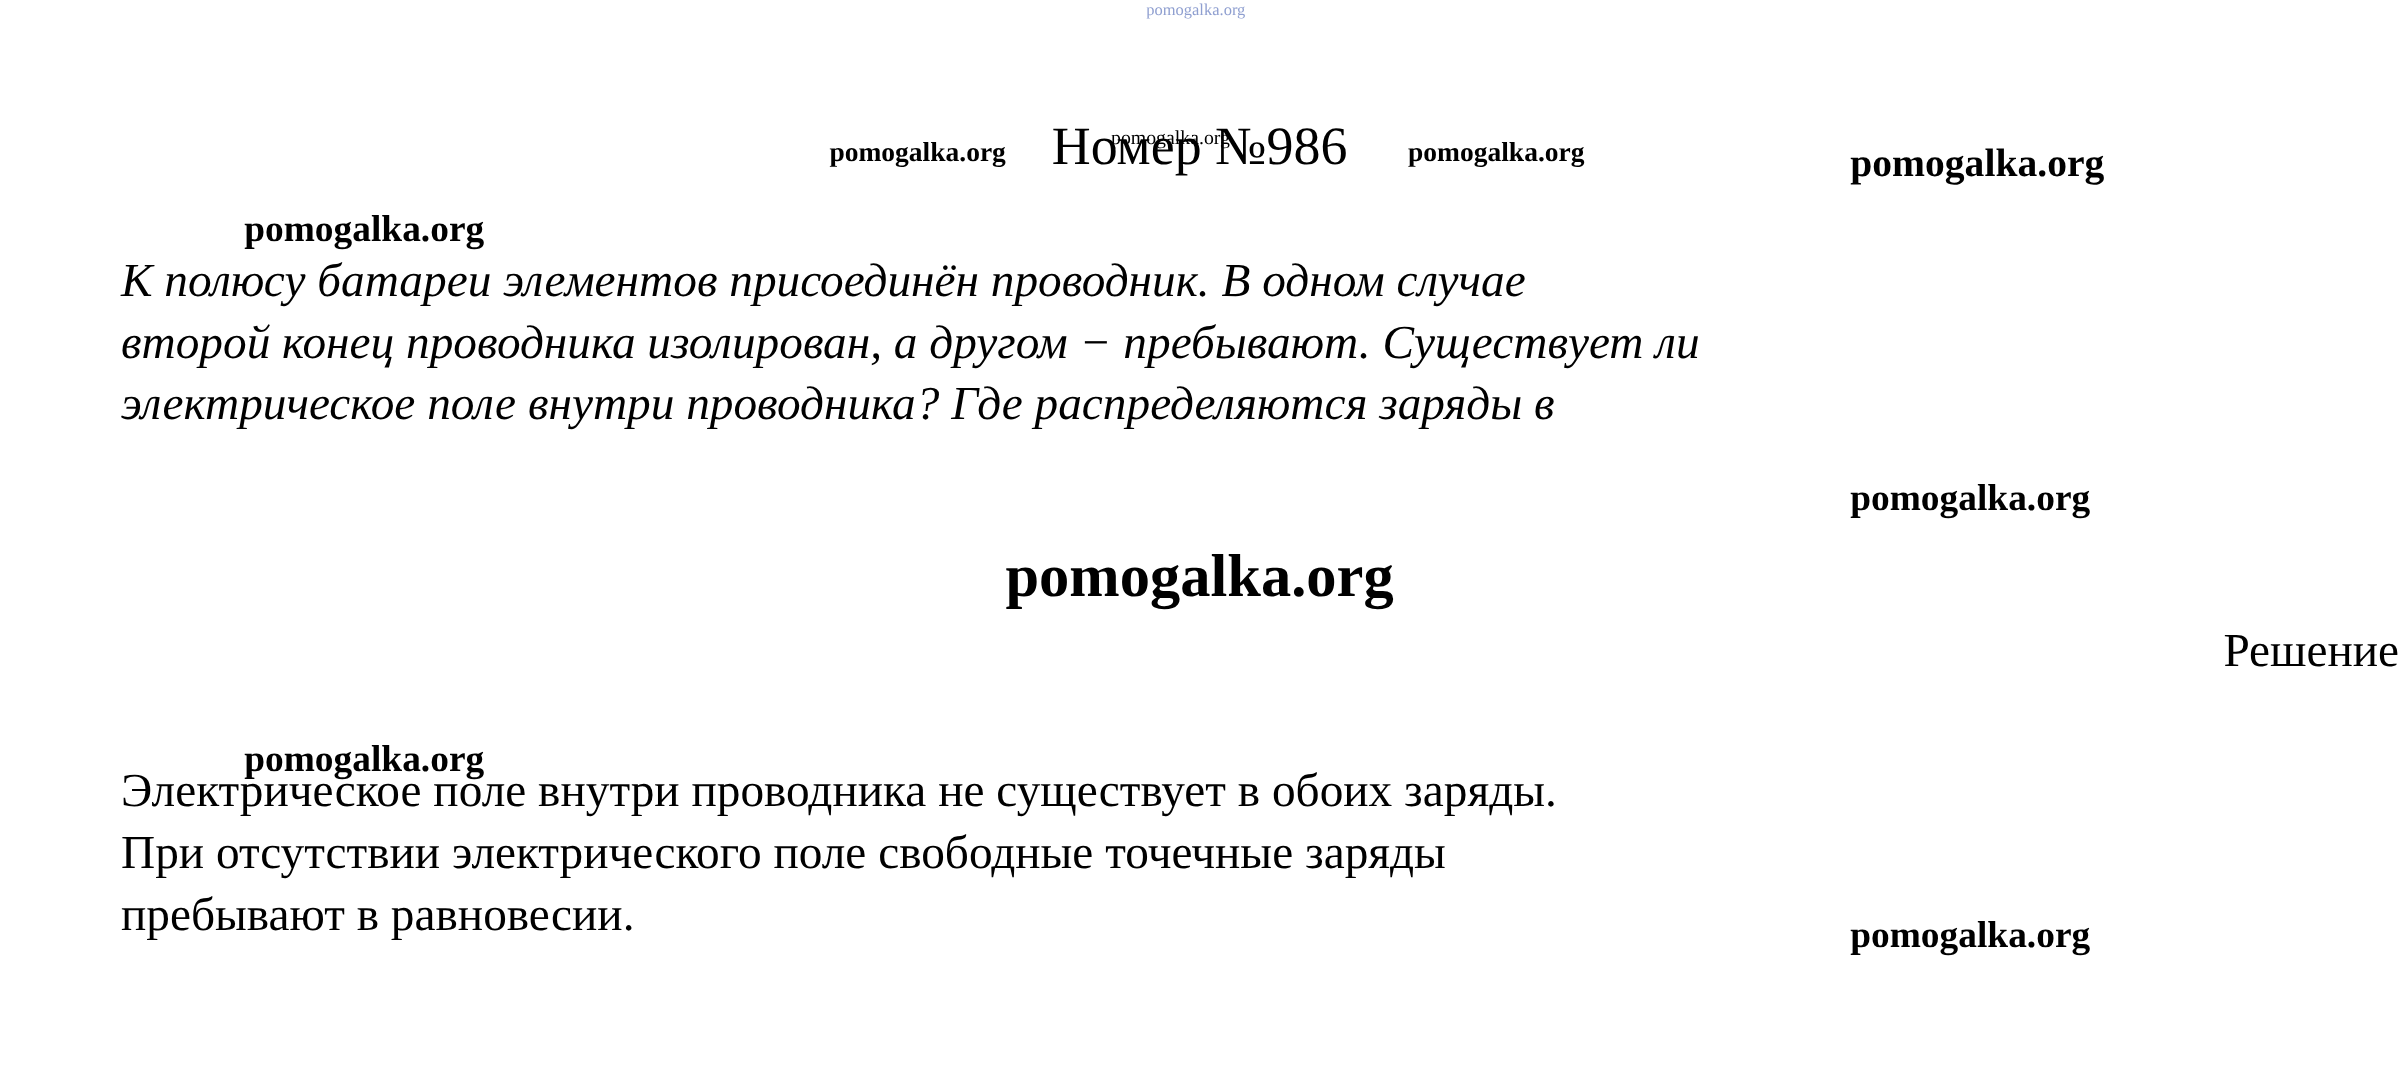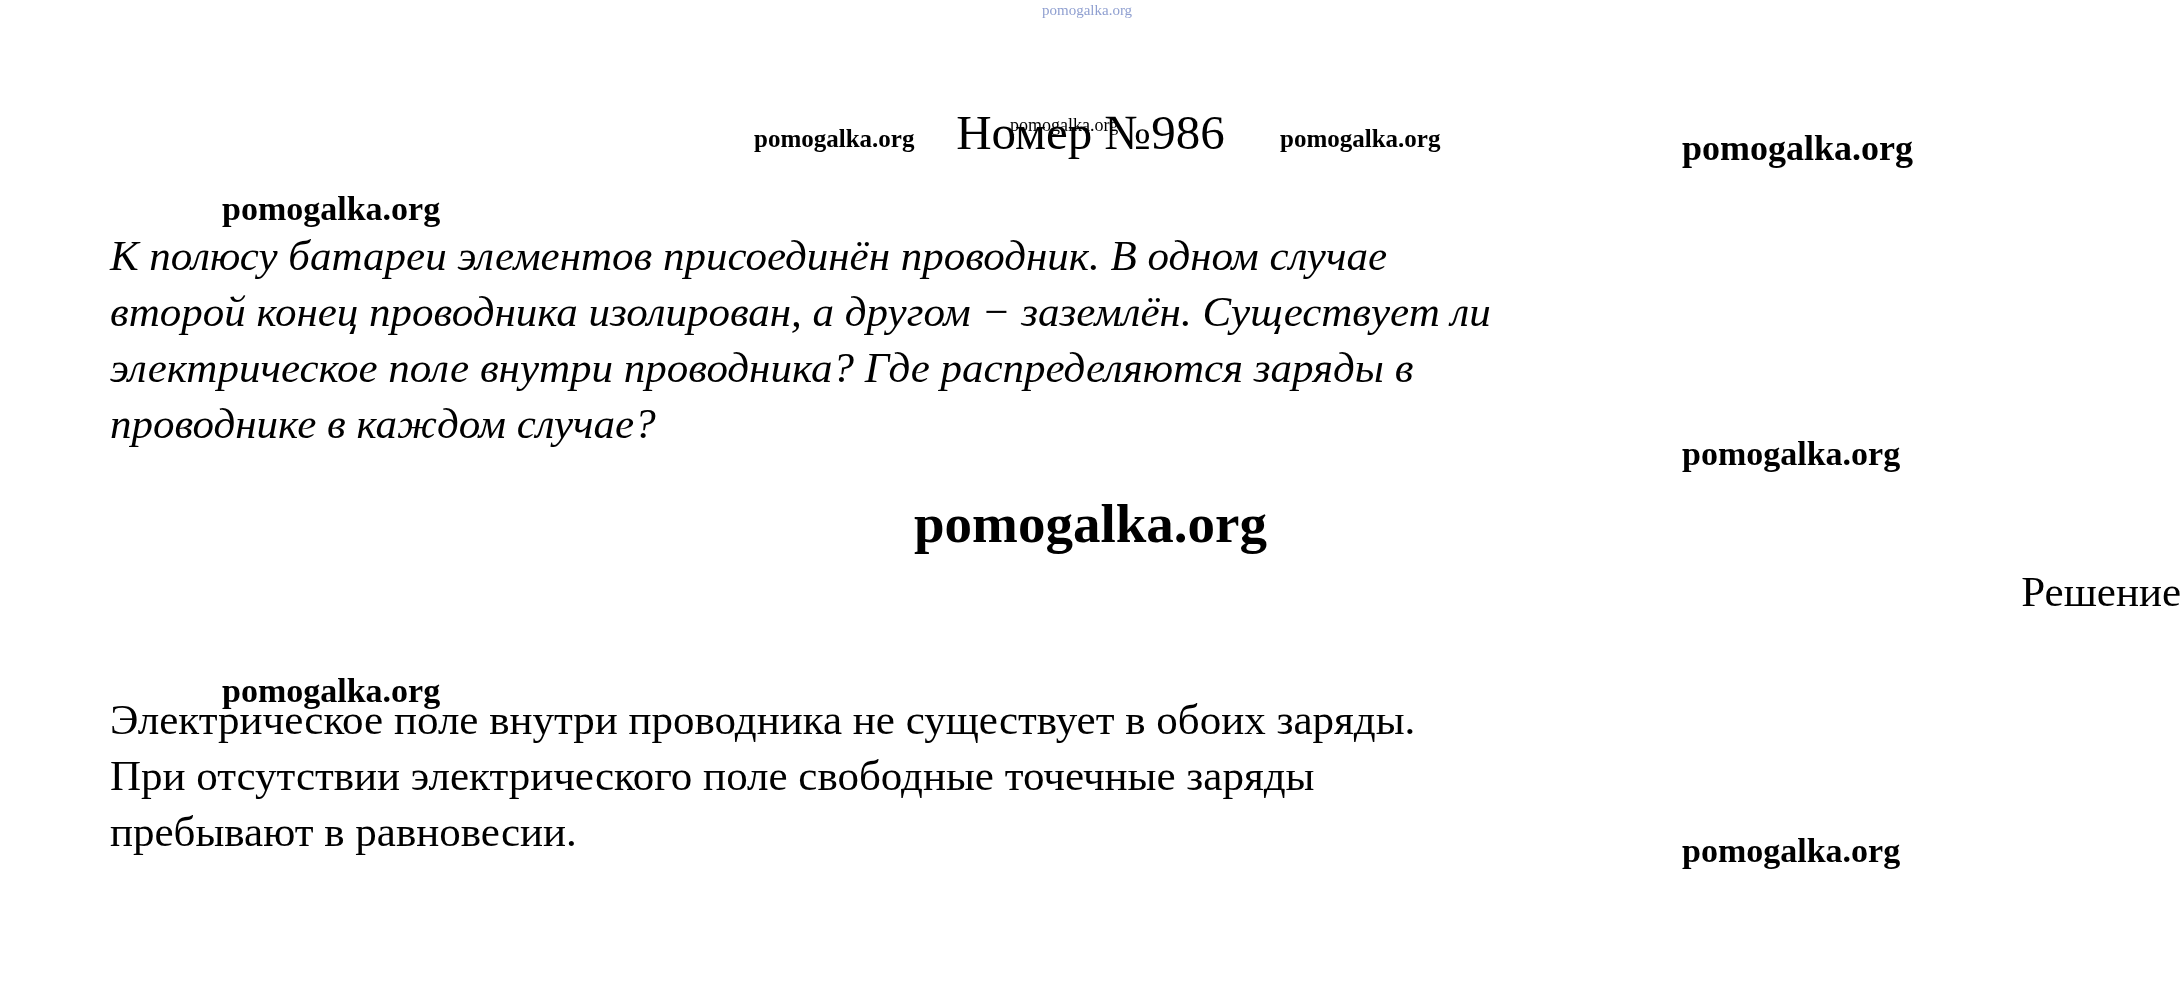--- a/index.html
+++ b/index.html
@@ -104,23 +104,22 @@
     <span class="wm wm-bold" style="left:222px;  top:190px; font-size:34px;">pomogalka.org</span>
     <span class="wm wm-bold" style="left:1682px; top:435px; font-size:34px;">pomogalka.org</span>
     <span class="wm wm-bold" style="left:222px;  top:672px; font-size:34px;">pomogalka.org</span>
     <span class="wm wm-bold" style="left:1682px; top:832px; font-size:34px;">pomogalka.org</span>
   </div>
 
   <div class="title">Номер №986</div>
 
   <div class="task-text">
     <p>К полюсу батареи элементов присоединён проводник. В одном случае</p>
-    <p>второй конец проводника изолирован, а другом − заземлён. Существует ли</p>
+    <p>второй конец проводника изолирован, а другом − пребывают. Существует ли</p>
     <p>электрическое поле внутри проводника? Где распределяются заряды в</p>
-    <p>проводнике в каждом случае?</p>
   </div>
 
   <div class="big-watermark">pomogalka.org</div>
 
   <div class="solution-heading">Решение</div>
 
   <div class="solution-text">
     <p>Электрическое поле внутри проводника не существует в обоих заряды.</p>
     <p>При отсутствии электрического поле свободные точечные заряды</p>
     <p>пребывают в равновесии.</p>

